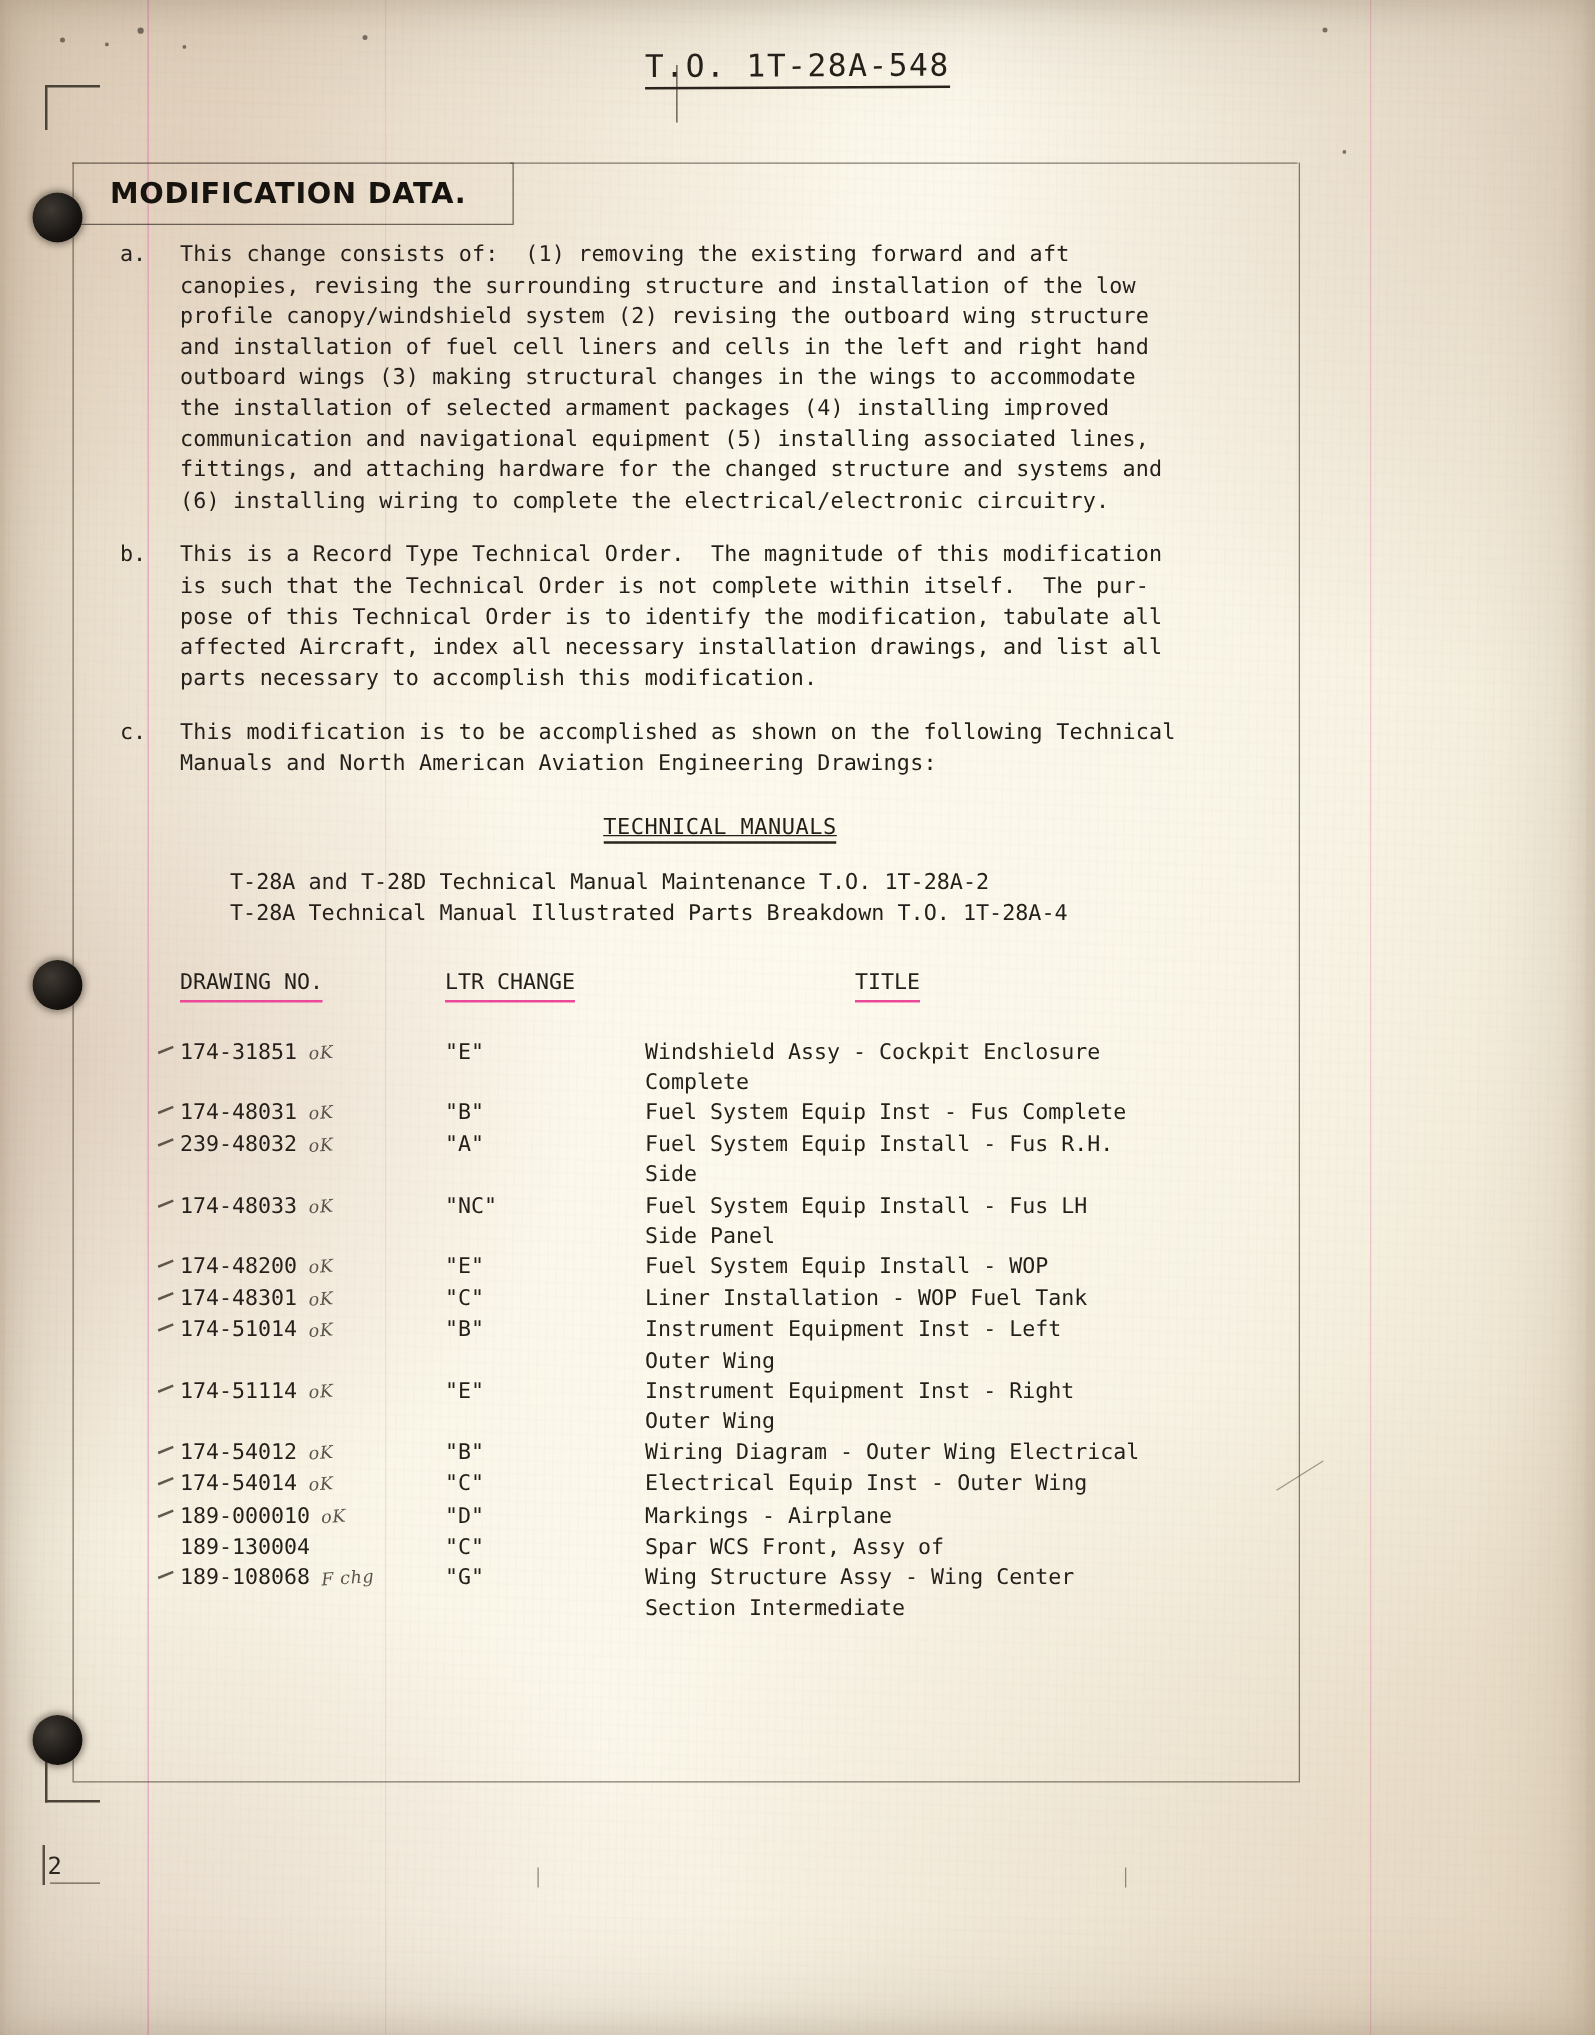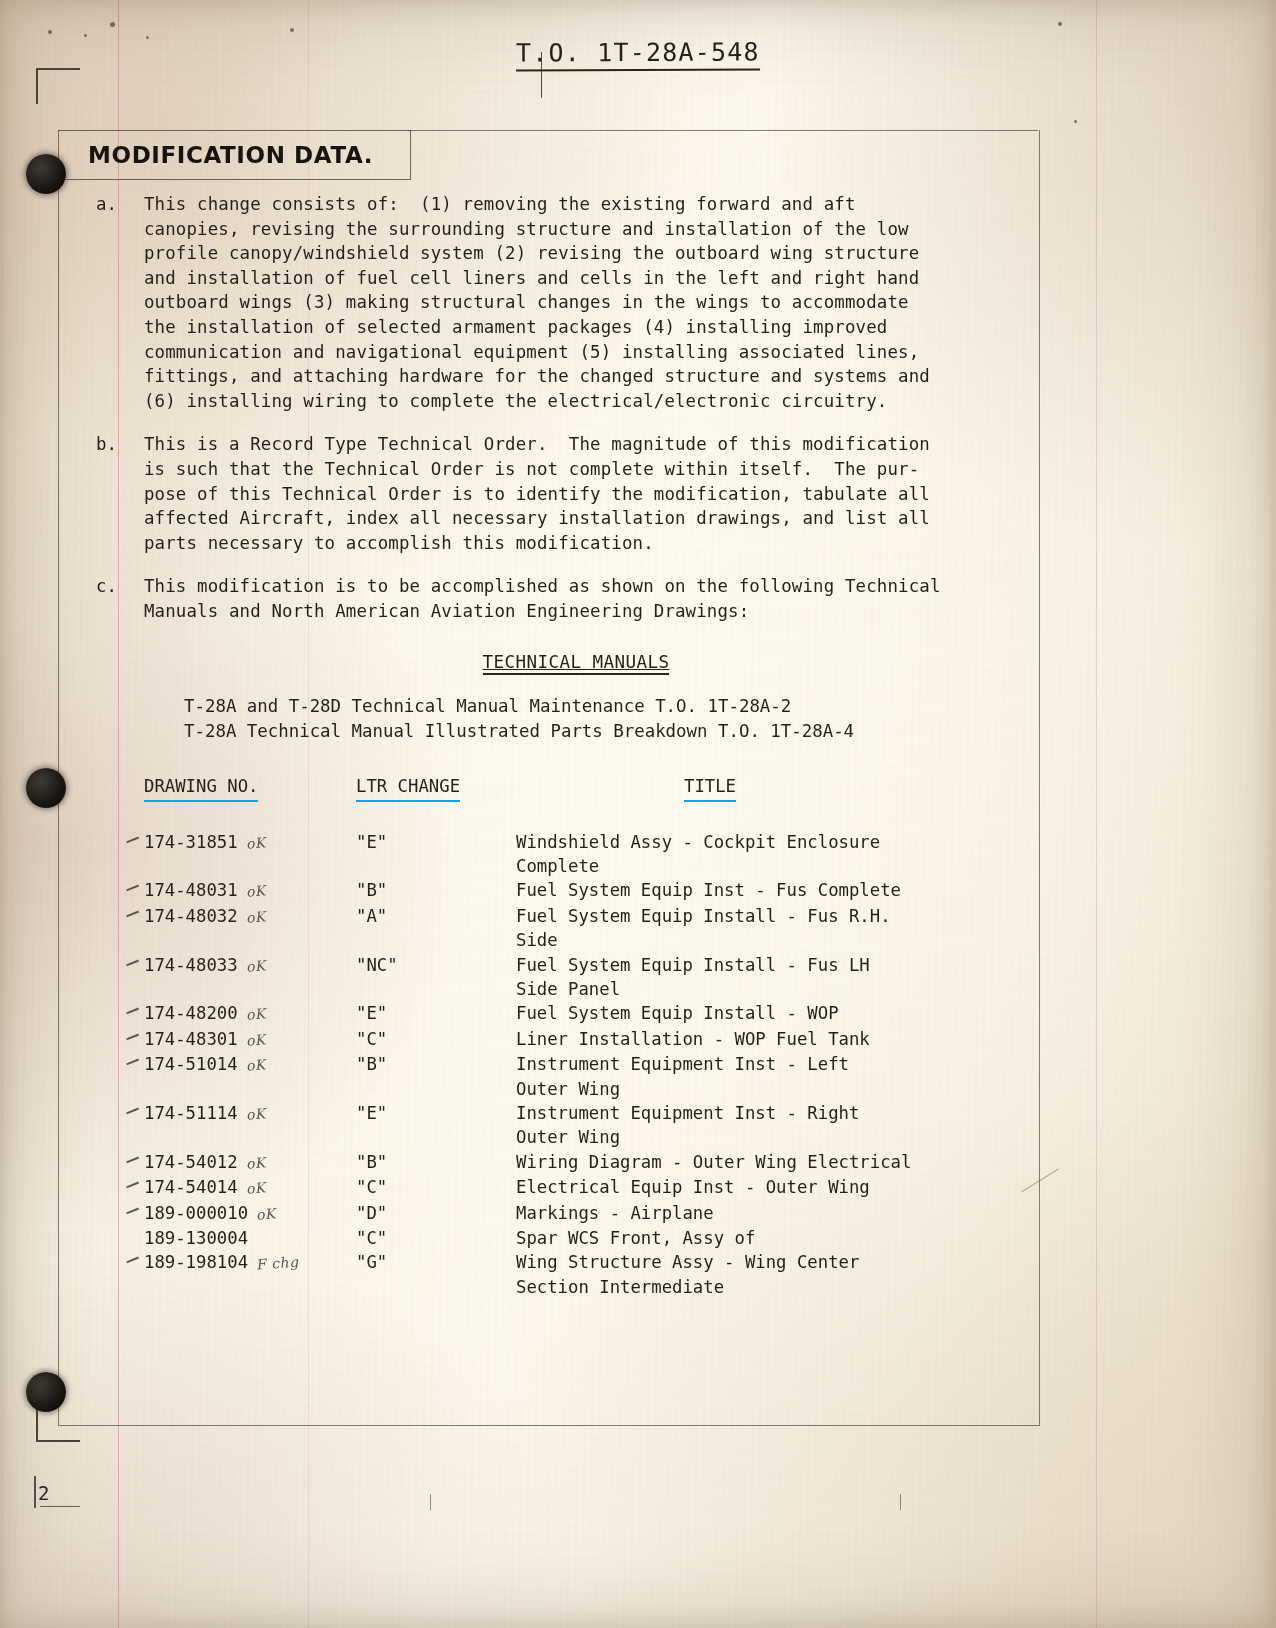--- a/index.html
+++ b/index.html
@@ -215,21 +215,21 @@
     font-size: 17.3px;
     line-height: 24.4px;
   }
   .dwg-table th {
     font-weight: normal;
     text-align: left;
     padding: 0 0 2px 0;
     vertical-align: bottom;
   }
   .dwg-table th span.u {
-    border-bottom: 2px solid #0ea5e9;
+    border-bottom: 2px solid #ec4899;
     padding-bottom: 1px;
     display: inline-block;
   }
   .dwg-table td {
     padding: 0;
     vertical-align: top;
   }
   .th-no    { width: 212px; padding-left: 48px !important; }
   .th-ltr   { width: 160px; }
   .th-title { text-align: left; }
@@ -403,21 +403,21 @@
               <td class="col-ltr">"E"</td>
               <td class="col-title">Windshield Assy - Cockpit Enclosure
 Complete</td>
             </tr>
             <tr>
               <td class="col-no"><span class="tick"></span><span>174-48031</span><span class="ok-note">oK</span></td>
               <td class="col-ltr">"B"</td>
               <td class="col-title">Fuel System Equip Inst - Fus Complete</td>
             </tr>
             <tr>
-              <td class="col-no"><span class="tick"></span><span>174-48032</span><span class="ok-note">oK</span></td>
+              <td class="col-no"><span class="tick"></span><span>239-48032</span><span class="ok-note">oK</span></td>
               <td class="col-ltr">"A"</td>
               <td class="col-title">Fuel System Equip Install - Fus R.H.
 Side</td>
             </tr>
             <tr>
               <td class="col-no"><span class="tick"></span><span>174-48033</span><span class="ok-note">oK</span></td>
               <td class="col-ltr">"NC"</td>
               <td class="col-title">Fuel System Equip Install - Fus LH
 Side Panel</td>
             </tr>
@@ -457,21 +457,21 @@
               <td class="col-no"><span class="tick"></span><span>189-000010</span><span class="ok-note">oK</span></td>
               <td class="col-ltr">"D"</td>
               <td class="col-title">Markings - Airplane</td>
             </tr>
             <tr>
               <td class="col-no"><span>189-130004</span></td>
               <td class="col-ltr">"C"</td>
               <td class="col-title">Spar WCS Front, Assy of</td>
             </tr>
             <tr>
-              <td class="col-no"><span class="tick"></span><span>189-198104</span><span class="ok-note">F chg</span></td>
+              <td class="col-no"><span class="tick"></span><span>189-108068</span><span class="ok-note">F chg</span></td>
               <td class="col-ltr">"G"</td>
               <td class="col-title">Wing Structure Assy - Wing Center
 Section Intermediate</td>
             </tr>
           </tbody>
       </table>
     </div>
 
   </div>
 

